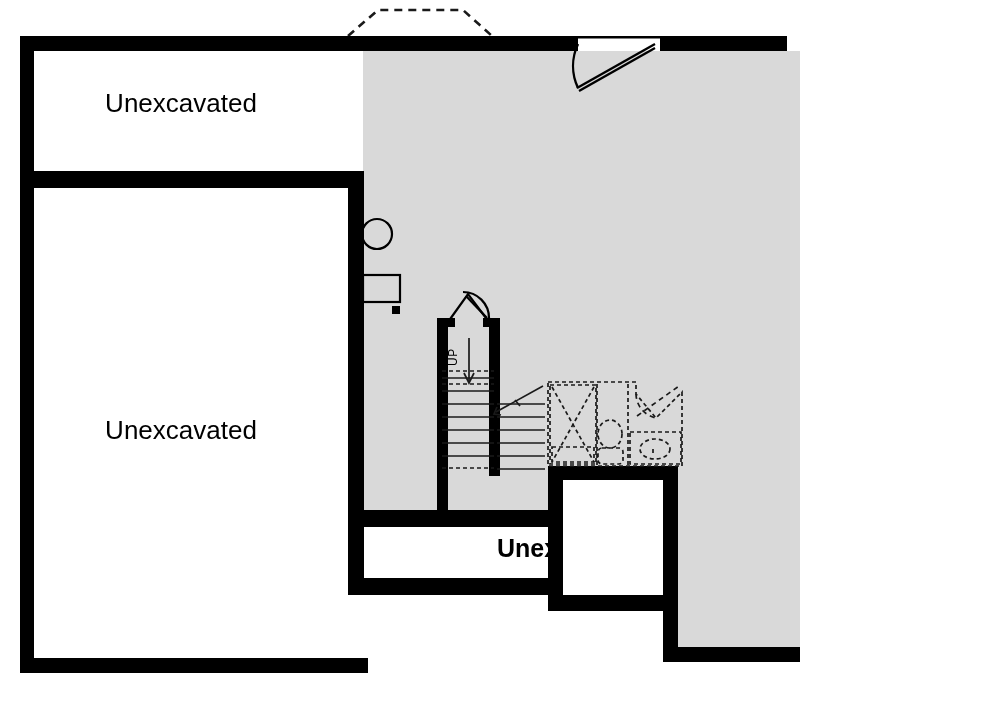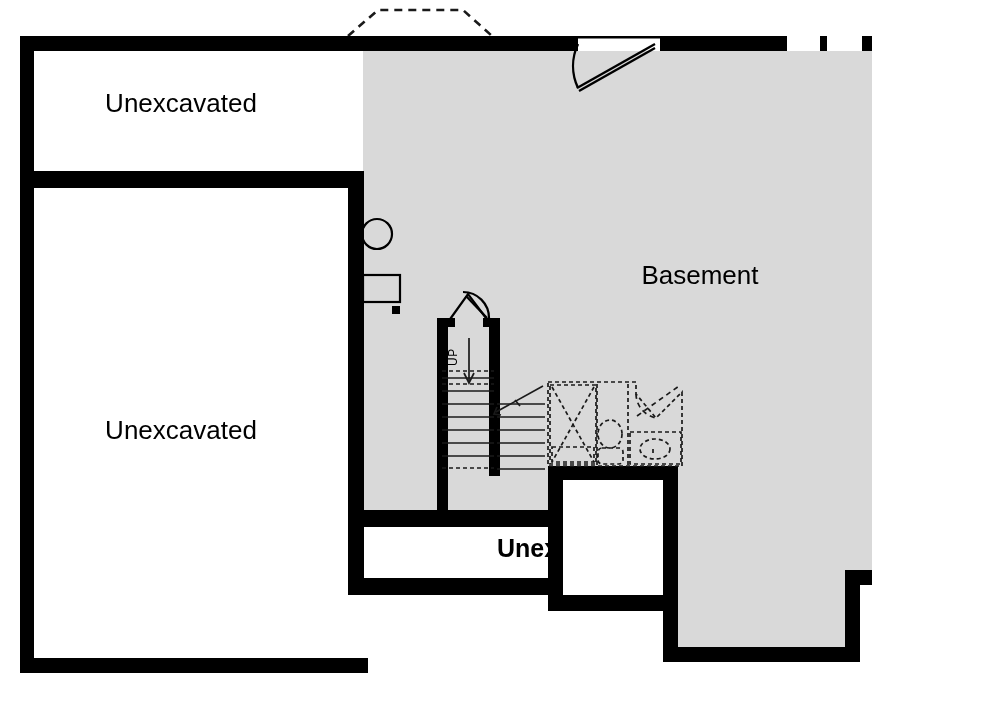--- a/index.html
+++ b/index.html
@@ -6,21 +6,21 @@
   html, body {
     margin: 0;
     padding: 0;
     background: #ffffff;
   }
   body {
     font-family: "Liberation Sans", sans-serif;
   }
   #plan-root {
     position: relative;
-    width: 872px;
+    width: 800px;
     height: 706px;
     background: #ffffff;
     overflow: hidden;
   }
   #plan-svg {
     position: absolute;
     left: 0;
     top: 0;
     width: 1000px;
     height: 706px;
@@ -204,19 +204,18 @@
       <line x1="597" y1="384" x2="597" y2="465"></line>
       <line x1="628" y1="384" x2="628" y2="465"></line>
     </g>
 
   </svg>
 
   <div class="room-label label-lg" style="left:0; top:90px; width:362px;">Unexcavated</div>
 
   <div class="room-label label-lg" style="left:0; top:417px; width:362px;">Unexcavated</div>
 
-  <div class="room-label label-lg" style="left:580px; top:262px; width:240px;">Basement</div>
 
   <div class="room-label label-md" style="left:440px; top:536px; width:175px;">Unex</div>
 
   <div class="stair-up-label" style="left:444px; top:350px; width:18px;">UP</div>
 
 </div>
 
 </body></html>

